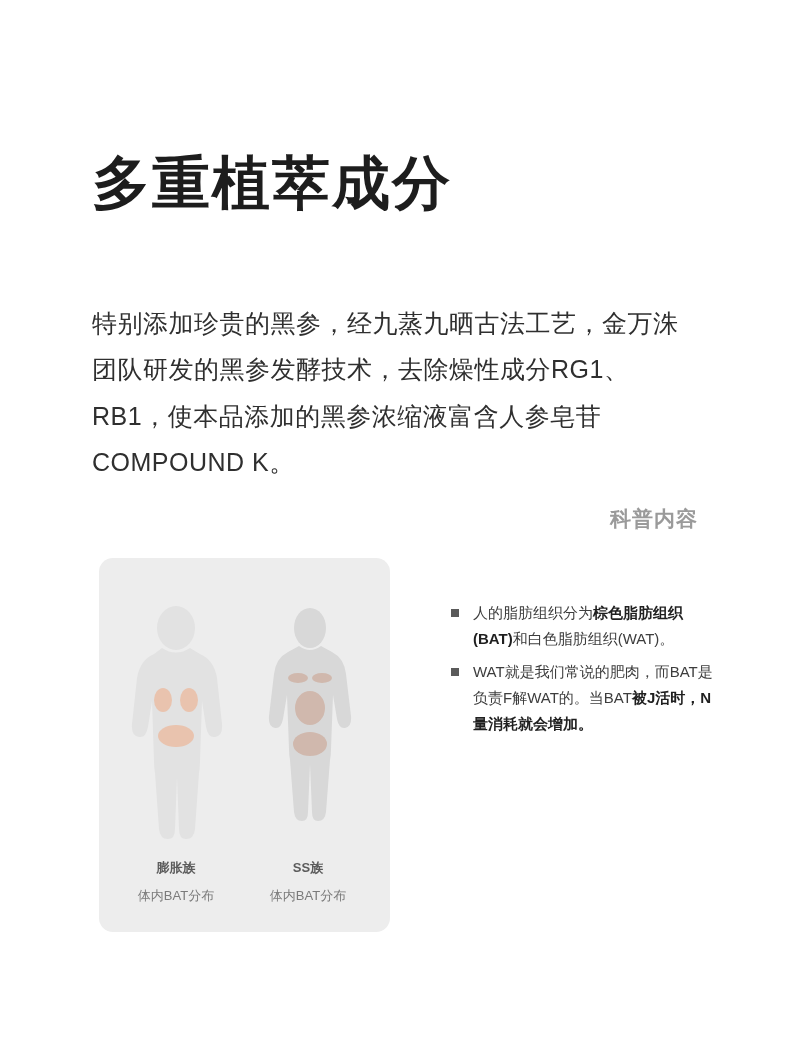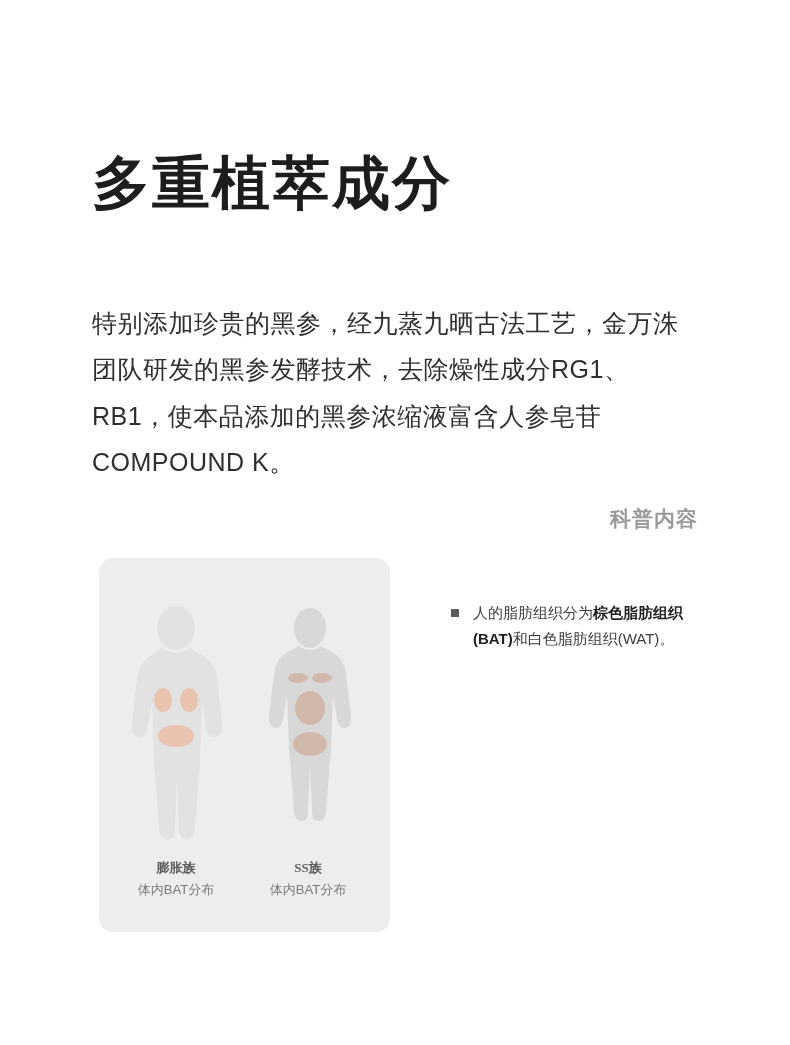--- a/index.html
+++ b/index.html
@@ -86,22 +86,21 @@
     line-height: 1.5;
     color: #7b7b7b;
   }
   .caption.left { left: 12px; top: 300px; }
   .caption.right { left: 144px; top: 300px; }
   .caption .name {
     display: block;
     font-weight: bold;
     color: #5c5c5c;
     font-size: 13px;
-    margin-bottom: 2px;
-    font-family: Liberation Serif, serif;
+    margin-bottom: 8px;
   }
 
   
   .facts {
     position: absolute;
     left: 451px;
     top: 568px;
     width: 265px;
     margin-top: 32px;
   }
@@ -175,17 +174,21 @@
     </div>
   </div>
 
   <div class="facts">
 
     <div class="fact">
       <span class="marker"></span>
       <span>人的脂肪组织分为</span><b>棕色脂肪组织(BAT)</b><span>和白色脂肪组织(WAT)。</span>
     </div>
 
+    <div class="fact">
+      <span class="marker"></span>
+      <span>WAT就是我们常说的肥肉，而BAT是负责F解WAT的。当BAT</span><b>被J活时，N量消耗就会增加。</b><span></span>
+    </div>
 
 
   </div>
 
 </div>
 
 </body></html>

